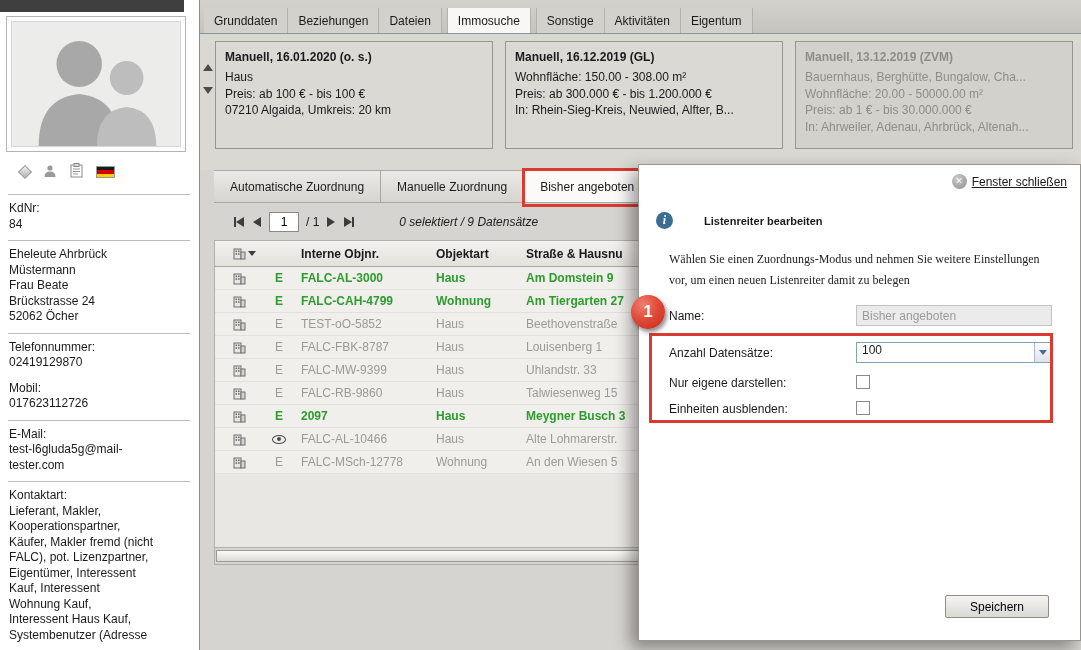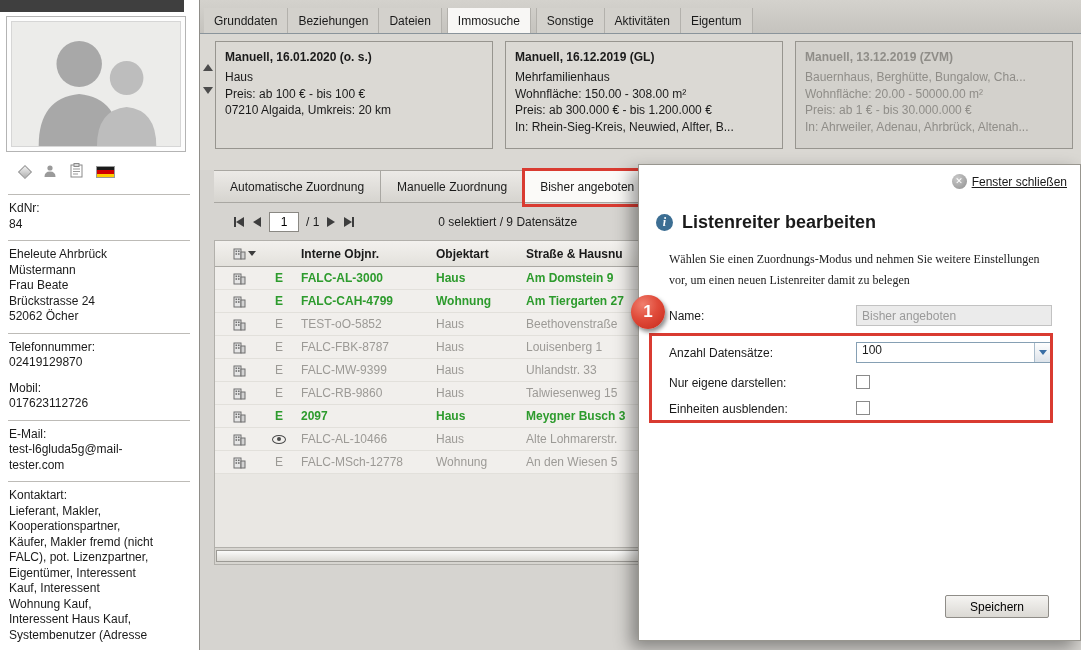--- a/index.html
+++ b/index.html
@@ -61,21 +61,21 @@
 
   .pgbar { position:absolute; top:203px; left:14px; right:0; height:37px; display:flex; align-items:center;
            padding-left:19px; gap:7px; }
   .pg-btn { display:flex; align-items:center; cursor:pointer; padding:2px 1px; }
   .tri-l { width:0; height:0; border-top:5px solid transparent; border-bottom:5px solid transparent;
            border-right:8px solid #3d3d3d; display:inline-block; }
   .tri-r { width:0; height:0; border-top:5px solid transparent; border-bottom:5px solid transparent;
            border-left:8px solid #3d3d3d; display:inline-block; }
   .bar-i { width:2px; height:10px; background:#3d3d3d; display:inline-block; }
   .pg-input { width:30px; height:20px; border:1px solid #8a8883; text-align:center; font:inherit; background:#fff; }
-  .pg-status { margin-left:76px; color:#1d1d1d; }
+  .pg-status { margin-left:37px; color:#1d1d1d;font-style:italic; }
 
   .tablebox { position:absolute; top:240px; left:14px; right:9px; height:325px; background:#e9e7e3;
               border:1px solid #b2b0ab; }
   .thead { display:flex; height:26px; background:linear-gradient(#f3f1ee,#e3e1dc);
            border-bottom:1px solid #aaa8a3; align-items:center; font-weight:bold; }
   .trow { display:flex; height:23px; align-items:center; background:#f1efec; border-bottom:1px solid #e2e0db; cursor:pointer; }
   .cell { overflow:hidden; white-space:nowrap; }
   .c-sel{width:18px;} .c-icon{width:24px; display:flex; align-items:center; gap:2px;}
   .c-badge{width:44px; display:flex; justify-content:center; align-items:center;}
   .c-objnr{width:135px;} .c-type{width:90px;} .c-street{flex:1;}
@@ -97,21 +97,21 @@
   .modal { position:absolute; left:638px; top:164px; width:443px; height:477px; background:#fff;
            border:1px solid #98968f; box-shadow:-7px 7px 16px rgba(0,0,0,.38); z-index:20; }
   .close-row { position:absolute; top:9px; right:13px; display:flex; align-items:center; gap:5px; cursor:pointer; }
   .close-icn { width:15px; height:15px; border-radius:50%; color:#fff; font-size:9px; line-height:15px;
                text-align:center; font-weight:bold;
                background:radial-gradient(circle at 35% 30%, #c9c9c9, #8f8f8f); }
   .close-lbl { text-decoration:underline; }
   .mtitle-row { position:absolute; top:47px; left:17px; display:flex; align-items:center; gap:9px; }
   .info-icn { width:17px; height:17px; border-radius:50%; background:#3c6e93; color:#fff;
               font:italic bold 12px "Liberation Serif","DejaVu Serif",serif; text-align:center; line-height:17px; }
-  .mtitle { font-weight:bold; font-size:18px; }
+  .mtitle { font-weight:bold; font-size:11px;margin-left:22px; }
   .mdesc { position:absolute; top:84px; left:30px; width:392px; line-height:21px; color:#222;font-family:Liberation Serif, serif; }
   .frow { position:absolute; left:30px; right:28px; height:22px; }
   .frow label { line-height:22px; }
   .r-name{top:140px} .r-count{top:177px} .r-own{top:207px} .r-units{top:233px}
   .txt { position:absolute; left:187px; top:0; width:196px; height:21px; border:1px solid #c2c2c2;
          background:#ebebeb; color:#9a9a9a; font:inherit; padding:0 5px; }
   .combo { position:absolute; left:187px; top:0; width:196px; height:21px; border:1px solid #86a0b4;
            background:#fff; display:flex; align-items:flex-start; cursor:pointer; }
   .combo-val { flex:1; padding:0 5px; }
   .combo-btn { width:17px; height:100%; background:linear-gradient(#fefefe,#dde3ea);
@@ -221,21 +221,20 @@
     </div>
     <div class="card card1">
       <div class="card-title">Manuell, 16.01.2020 (o. s.)</div>
       <div class="card-line">Haus</div>
       <div class="card-line">Preis: ab 100 € - bis 100 €</div>
       <div class="card-line">07210 Algaida, Umkreis: 20 km</div>
       <div class="card-line"></div>
     </div>
     <div class="card card2">
       <div class="card-title">Manuell, 16.12.2019 (GL)</div>
-      <div class="card-line">Mehrfamilienhaus</div>
       <div class="card-line">Wohnfläche: 150.00 - 308.00 m²</div>
       <div class="card-line">Preis: ab 300.000 € - bis 1.200.000 €</div>
       <div class="card-line">In: Rhein-Sieg-Kreis, Neuwied, Alfter, B...</div>
     </div>
     <div class="card card3 disabled">
       <div class="card-title">Manuell, 13.12.2019 (ZVM)</div>
       <div class="card-line">Bauernhaus, Berghütte, Bungalow, Cha...</div>
       <div class="card-line">Wohnfläche: 20.00 - 50000.00 m²</div>
       <div class="card-line">Preis: ab 1 € - bis 30.000.000 €</div>
       <div class="card-line">In: Ahrweiler, Adenau, Ahrbrück, Altenah...</div>

